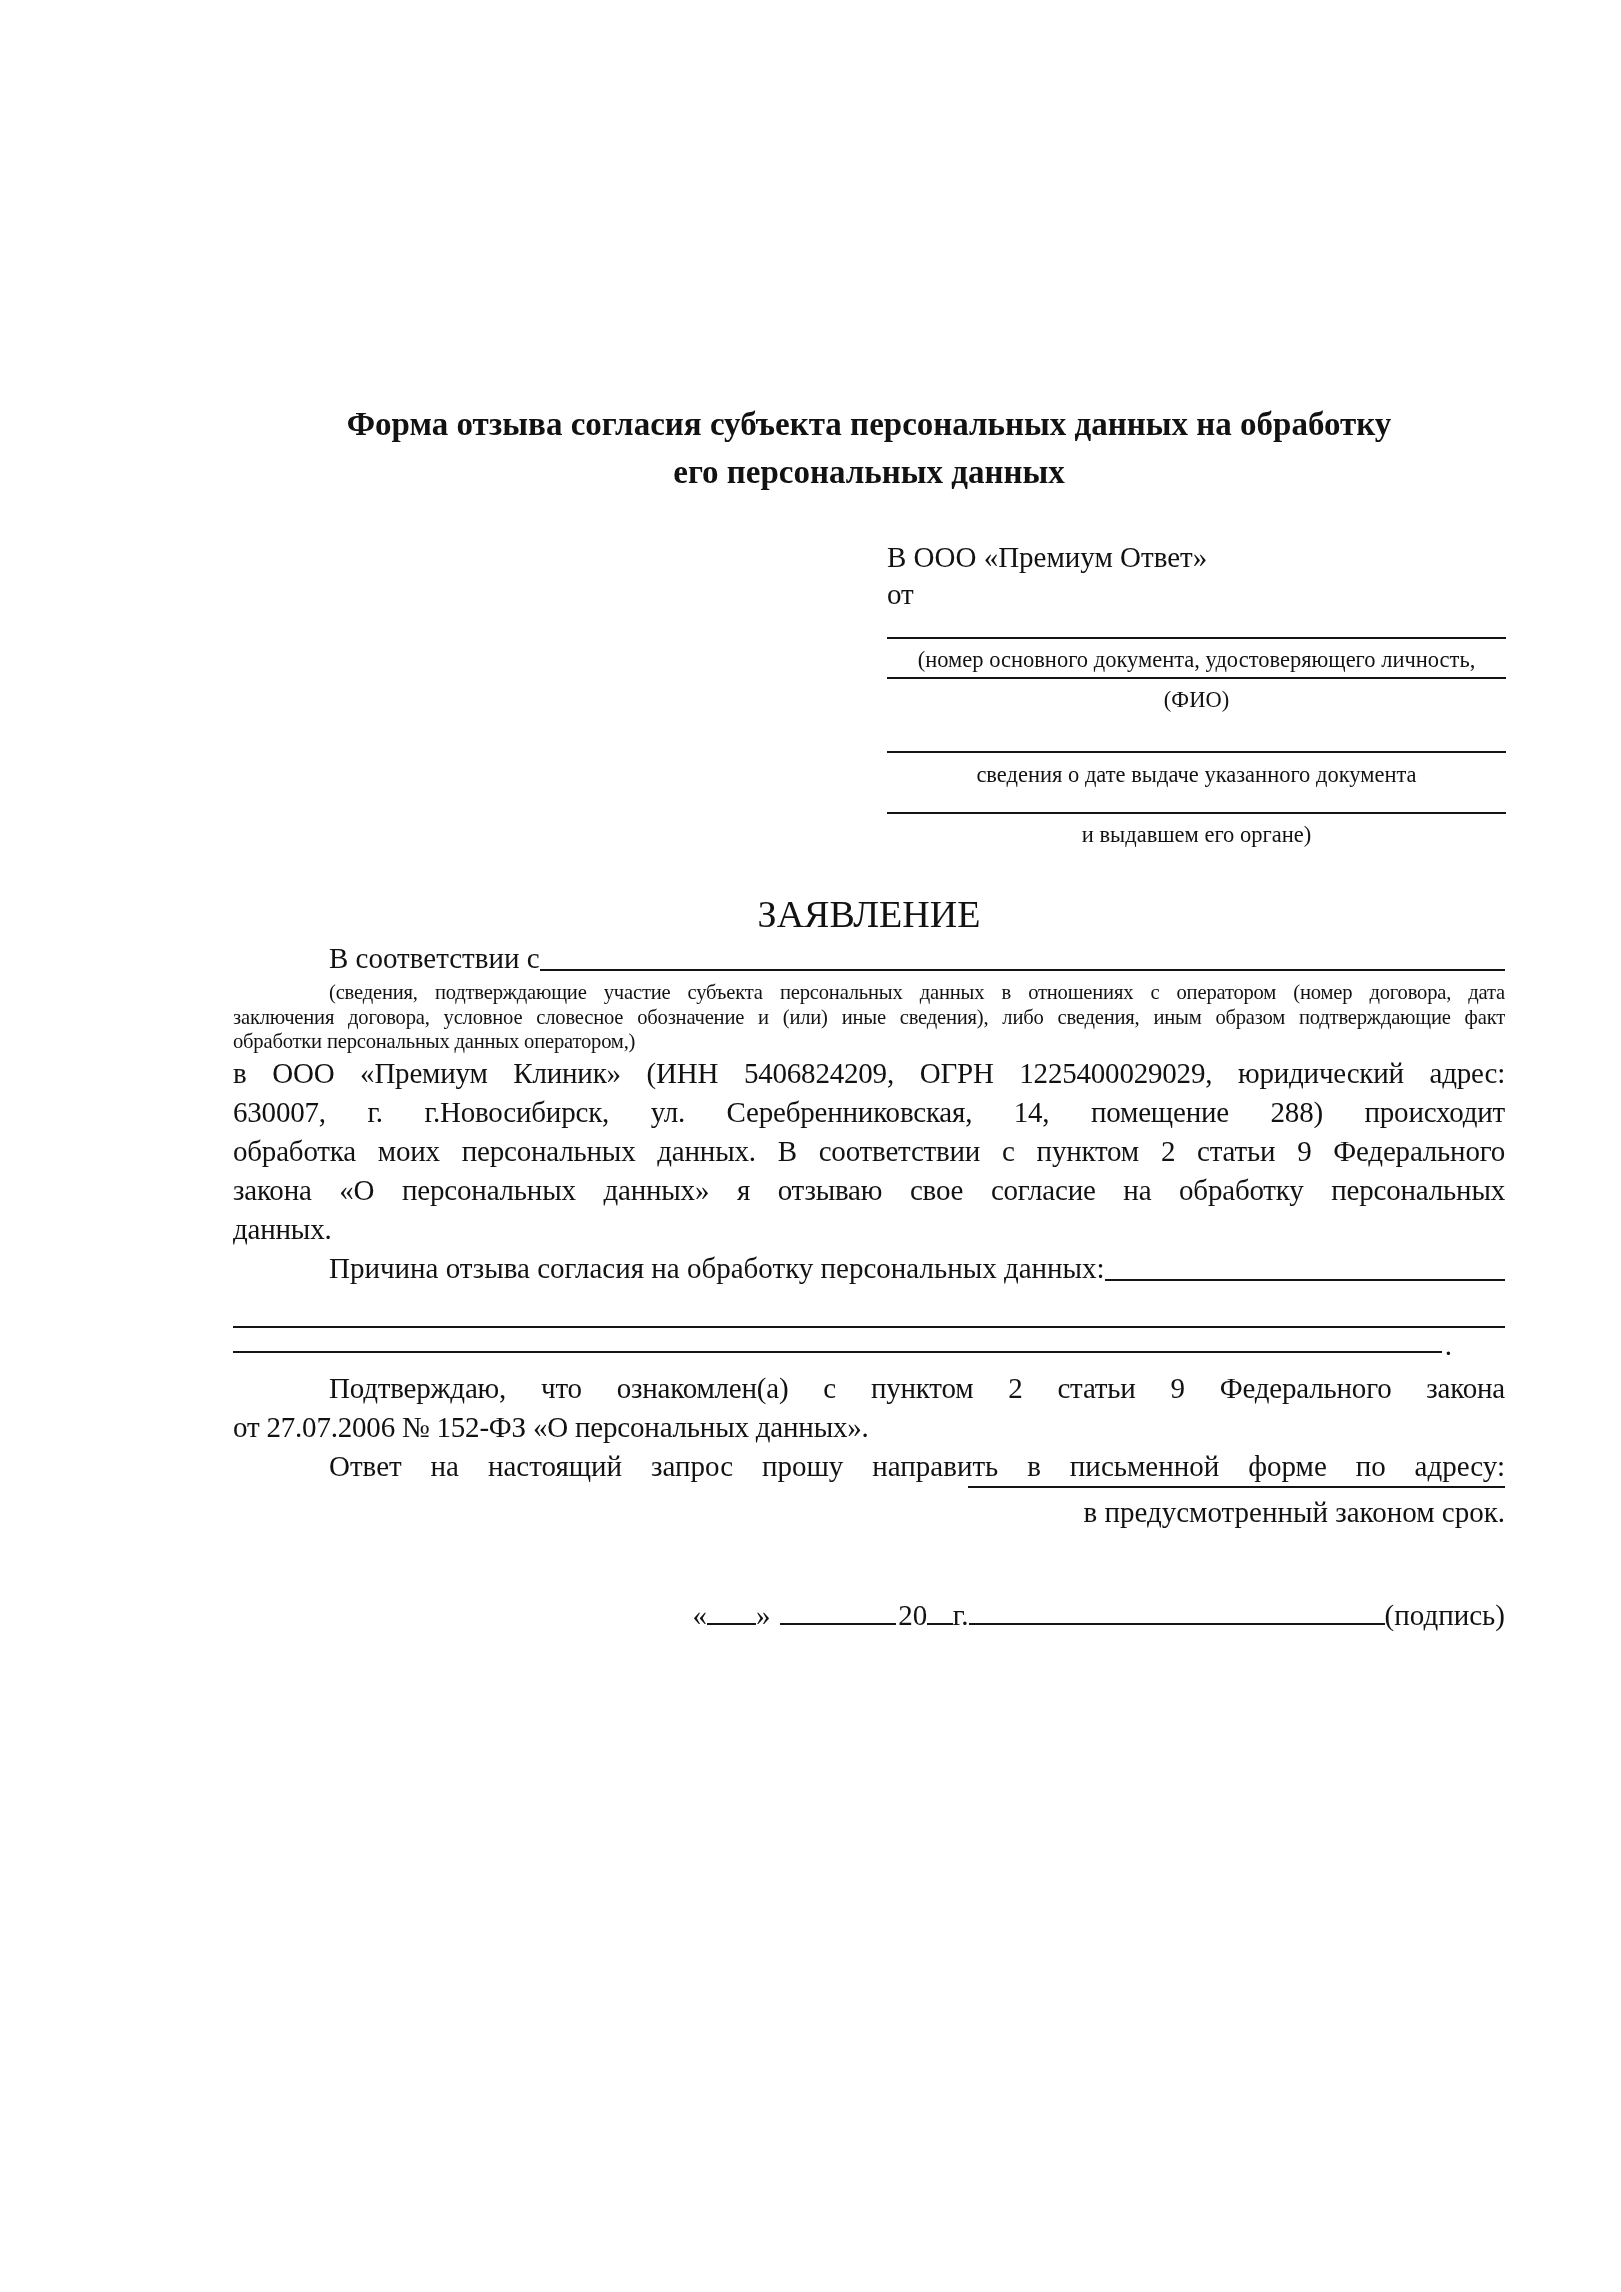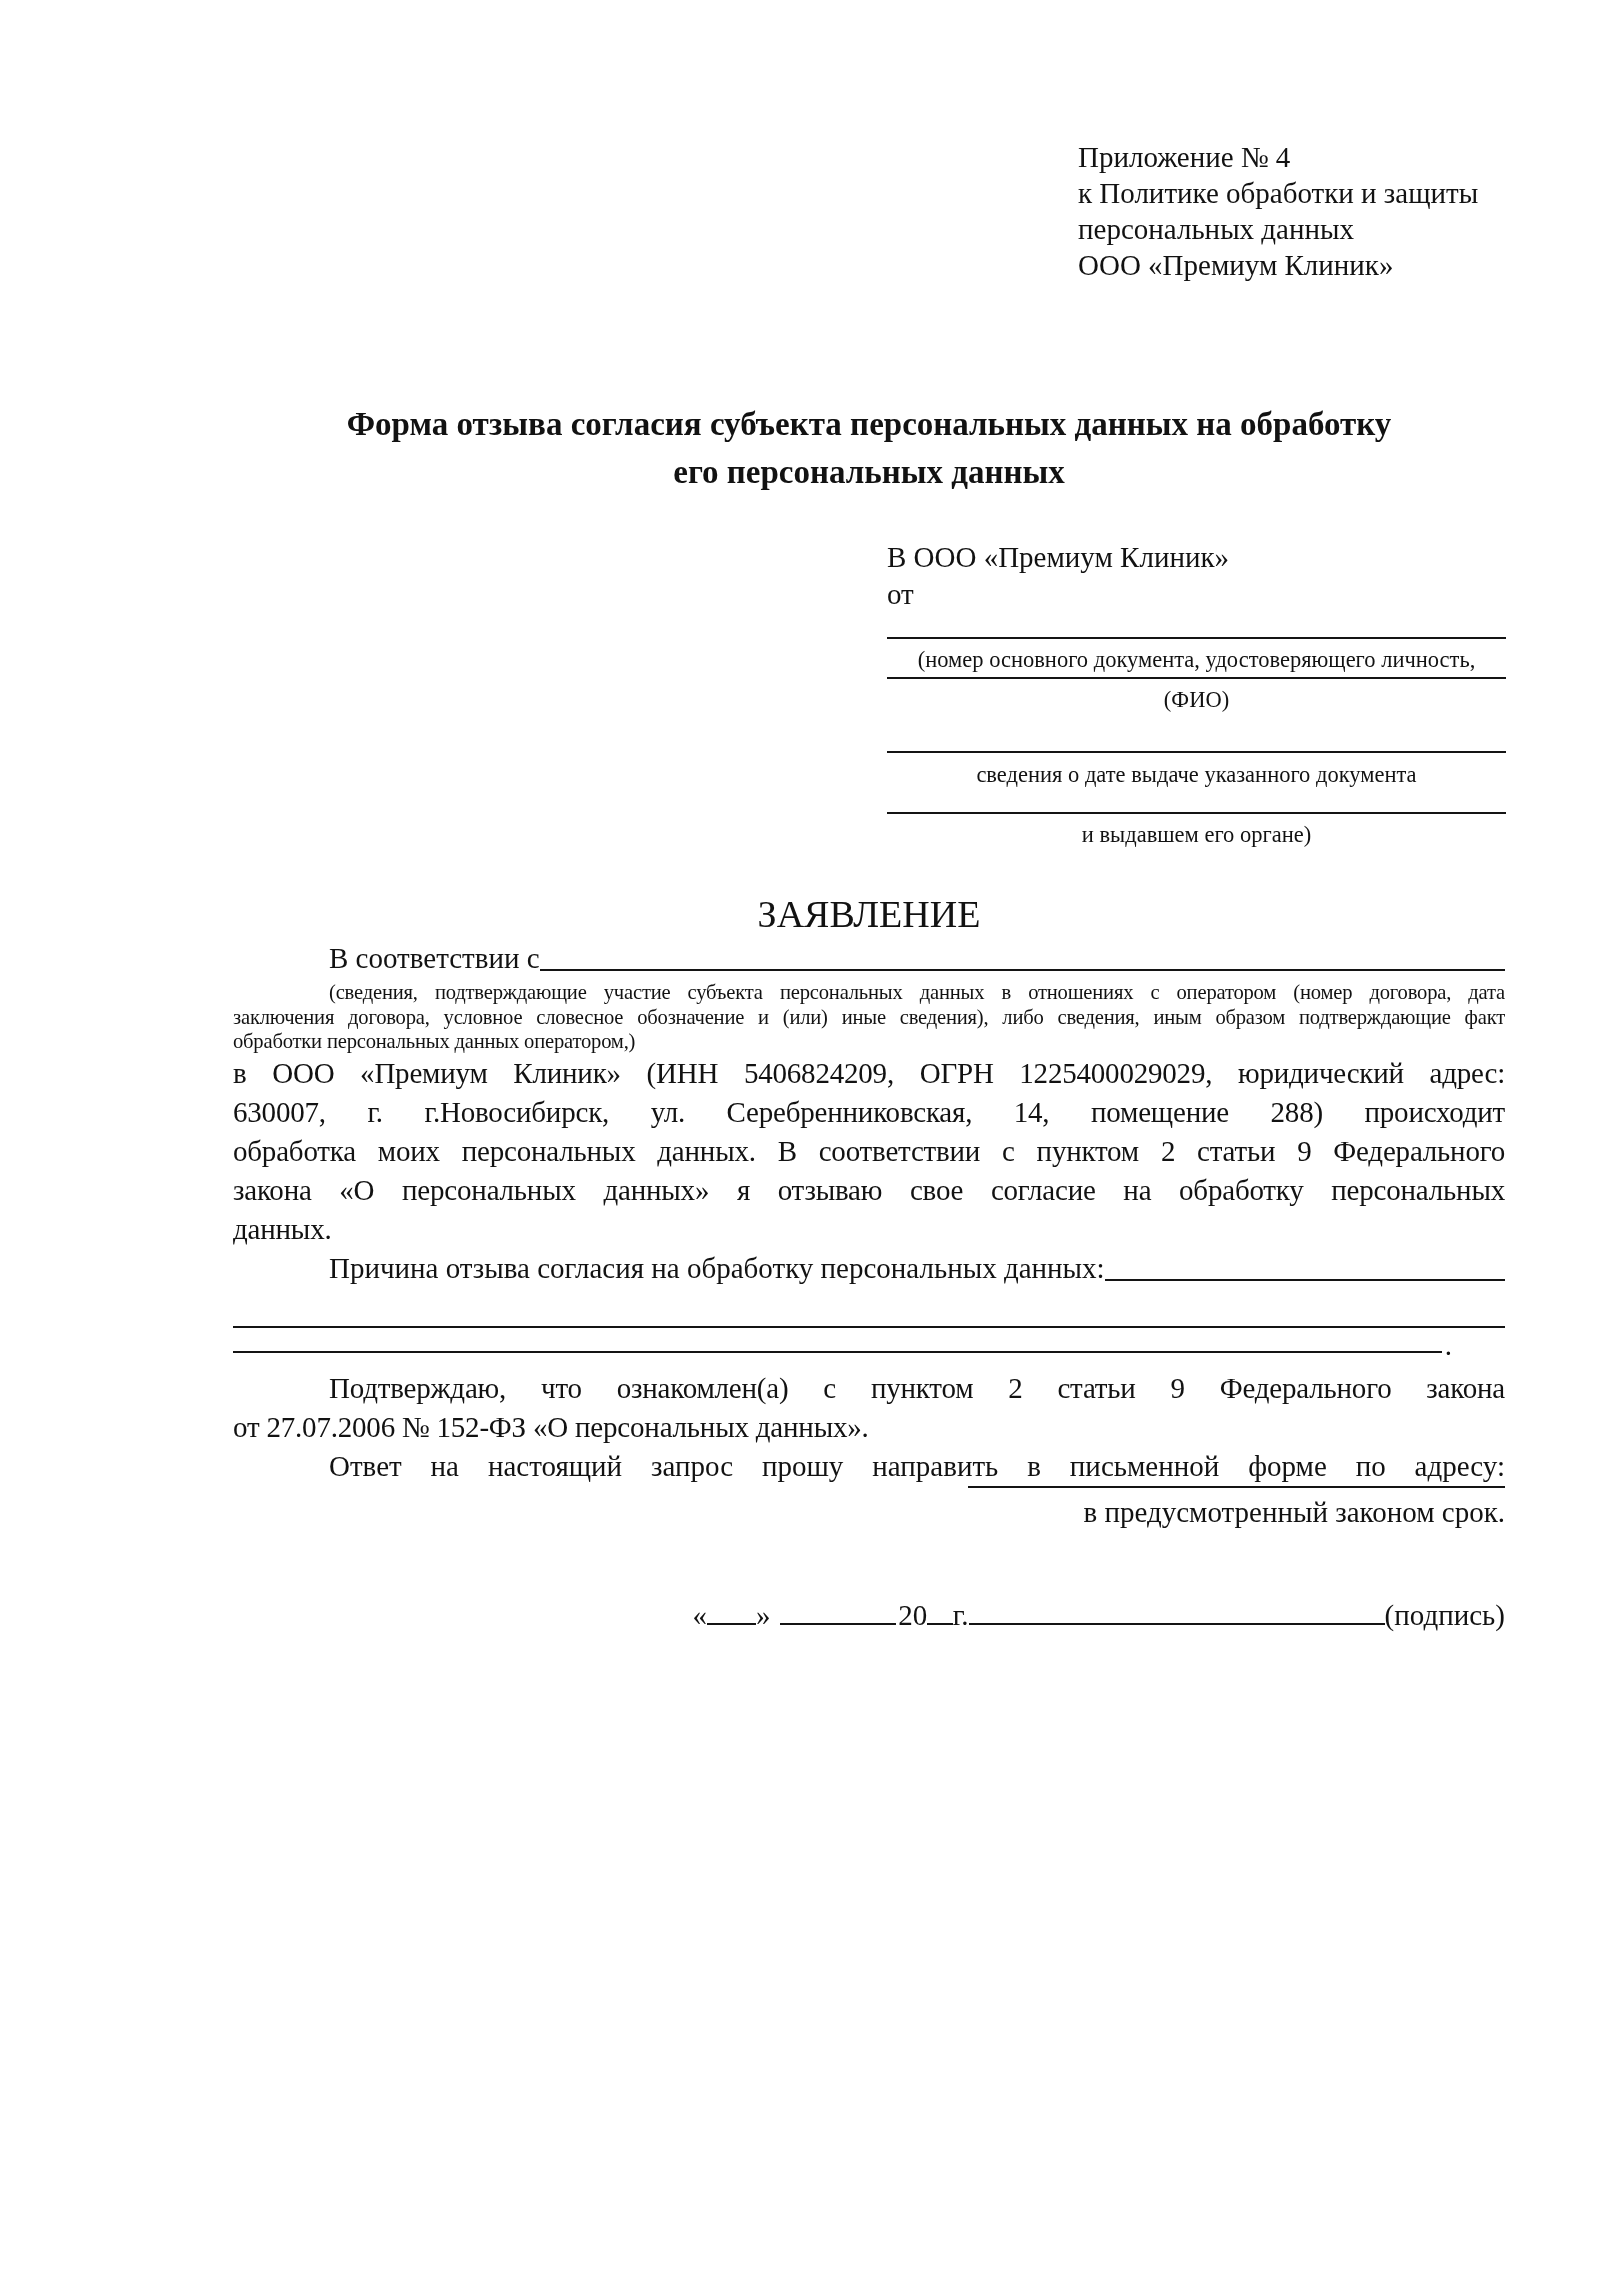--- a/index.html
+++ b/index.html
@@ -76,34 +76,28 @@
   .u-day   { width:49px; }
   .u-month { width:116px; margin-left:9.8px; margin-right:2px; }
   .u-year  { width:25.5px; }
   .u-sign  { width:416px; }
 </style>
 </head>
 <body>
 
 <div id="page">
 
-  <div class="header-note">
-      <div class="tline">Приложение № 4</div>
-      <div class="tline">к Политике обработки и защиты</div>
-      <div class="tline">персональных данных</div>
-      <div class="tline">ООО «Премиум Клиник»</div>
-    </div>
 
   <div class="doc-title">
       <div class="tline">Форма отзыва согласия субъекта персональных данных на обработку</div>
       <div class="tline">его персональных данных</div>
     </div>
 
   <div class="addressee">
-    <div class="addr-line">В ООО «Премиум Клиник»</div>
+    <div class="addr-line">В ООО «Премиум Ответ»</div>
     <div class="addr-line">от</div>
 
     <div class="field f2">
       <div class="field-line"></div>
       <div class="field-caption">(номер основного документа, удостоверяющего личность,</div>
     </div>
     <div class="field f1">
       <div class="field-line"></div>
       <div class="field-caption">(ФИО)</div>
     </div>

